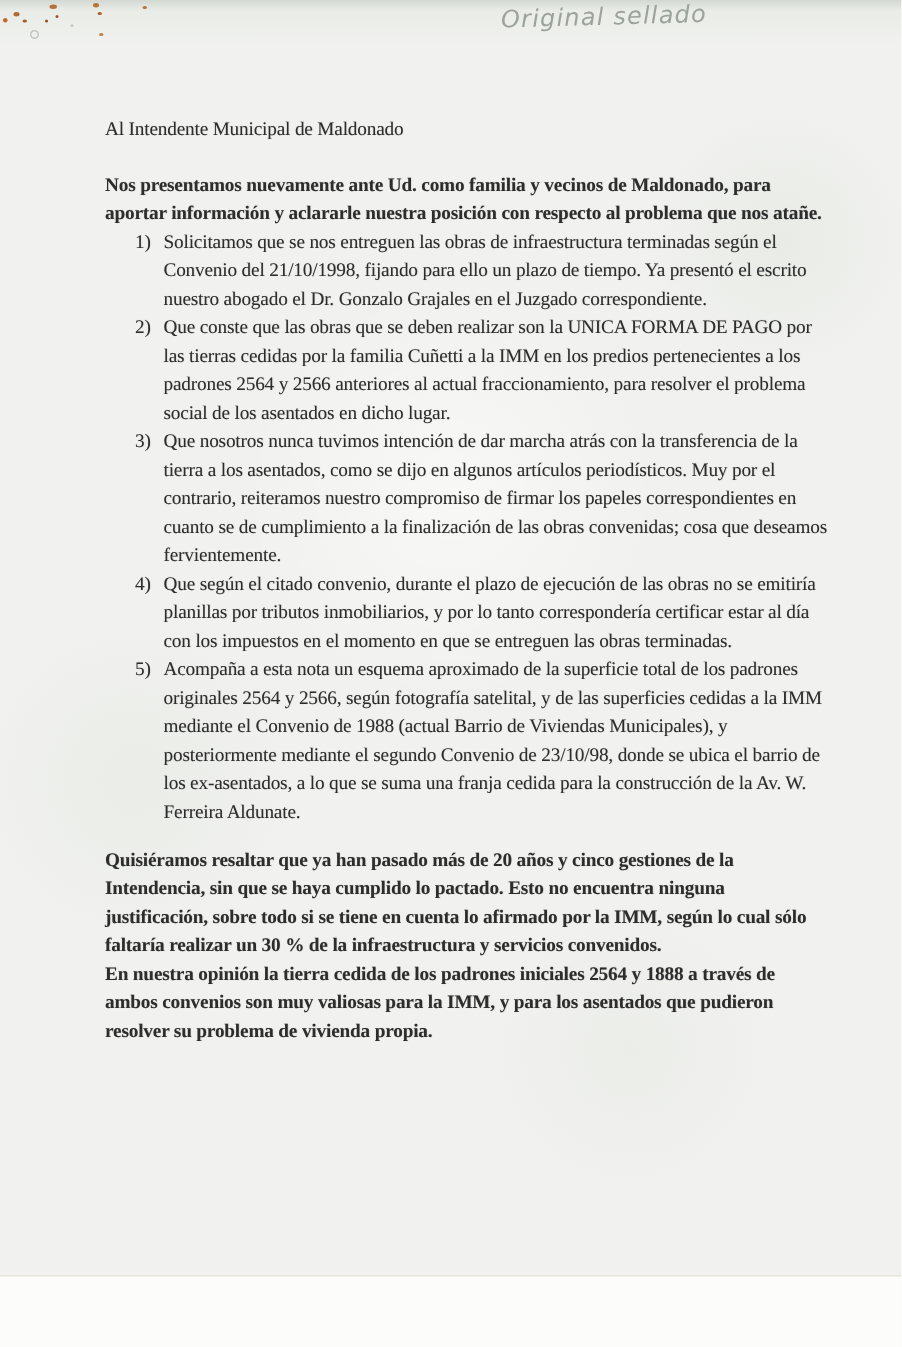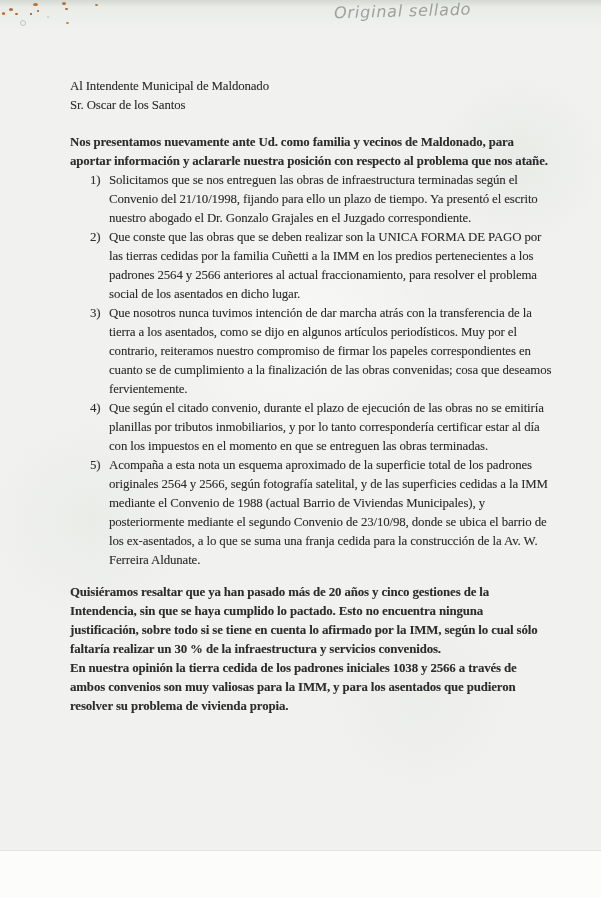--- a/index.html
+++ b/index.html
@@ -103,21 +103,20 @@
   <span class="speck" style="left:65px;top:8px;width:3px;height:2px;background:#aa6030;"></span>
   <span class="speck" style="left:66px;top:22px;width:3px;height:2px;background:#b9824f;"></span>
   <span class="speck" style="left:95px;top:4px;width:3px;height:2px;background:#b4713b;"></span>
   <span class="speck" style="left:20px;top:20px;width:4px;height:4px;background:transparent;border:1px solid #c3c5bf;"></span>
   <span class="speck" style="left:47px;top:16px;width:2px;height:2px;background:#c9cac4;"></span>
 
   <div class="handwritten-note">Original sellado</div>
 
   <div class="letter-body">
     <p>Al Intendente Municipal de Maldonado</p>
-    <p>Sr. Oscar de los Santos</p>
 
 
     <p class="intro-paragraph">Nos presentamos nuevamente ante Ud. como familia y vecinos de Maldonado, para aportar información y aclararle nuestra posición con respecto al problema que nos atañe.</p>
 
     <div class="numbered-list">
       <div class="list-item">
         <span class="item-number">1)</span>
         <span class="item-text">Solicitamos que se nos entreguen las obras de infraestructura terminadas según el Convenio del 21/10/1998, fijando para ello un plazo de tiempo. Ya presentó el escrito nuestro abogado el Dr. Gonzalo Grajales en el Juzgado correspondiente.</span>
       </div>
       <div class="list-item">
@@ -133,20 +132,20 @@
         <span class="item-text">Que según el citado convenio, durante el plazo de ejecución de las obras no se emitiría planillas por tributos inmobiliarios, y por lo tanto correspondería certificar estar al día con los impuestos en el momento en que se entreguen las obras terminadas.</span>
       </div>
       <div class="list-item">
         <span class="item-number">5)</span>
         <span class="item-text">Acompaña a esta nota un esquema aproximado de la superficie total de los padrones originales 2564 y 2566, según fotografía satelital, y de las superficies cedidas a la IMM mediante el Convenio de 1988 (actual Barrio de Viviendas Municipales), y posteriormente mediante el segundo Convenio de 23/10/98, donde se ubica el barrio de los ex-asentados, a lo que se suma una franja cedida para la construcción de la Av. W. Ferreira Aldunate.</span>
       </div>
     </div>
 
     <div class="closing-block">
       <p>Quisiéramos resaltar que ya han pasado más de 20 años y cinco gestiones de la Intendencia, sin que se haya cumplido lo pactado. Esto no encuentra ninguna justificación, sobre todo si se tiene en cuenta lo afirmado por la IMM, según lo cual sólo faltaría realizar un 30 % de la infraestructura y servicios convenidos.</p>
-      <p>En nuestra opinión la tierra cedida de los padrones iniciales 1038 y 2566 a través de ambos convenios son muy valiosas para la IMM, y para los asentados que pudieron resolver su problema de vivienda propia.</p>
+      <p>En nuestra opinión la tierra cedida de los padrones iniciales 2564 y 1888 a través de ambos convenios son muy valiosas para la IMM, y para los asentados que pudieron resolver su problema de vivienda propia.</p>
     </div>
   </div>
 
   <div class="bottom-smear"></div>
   <div class="paper-bottom-edge"></div>
 
 </div>
 
 </body></html>

